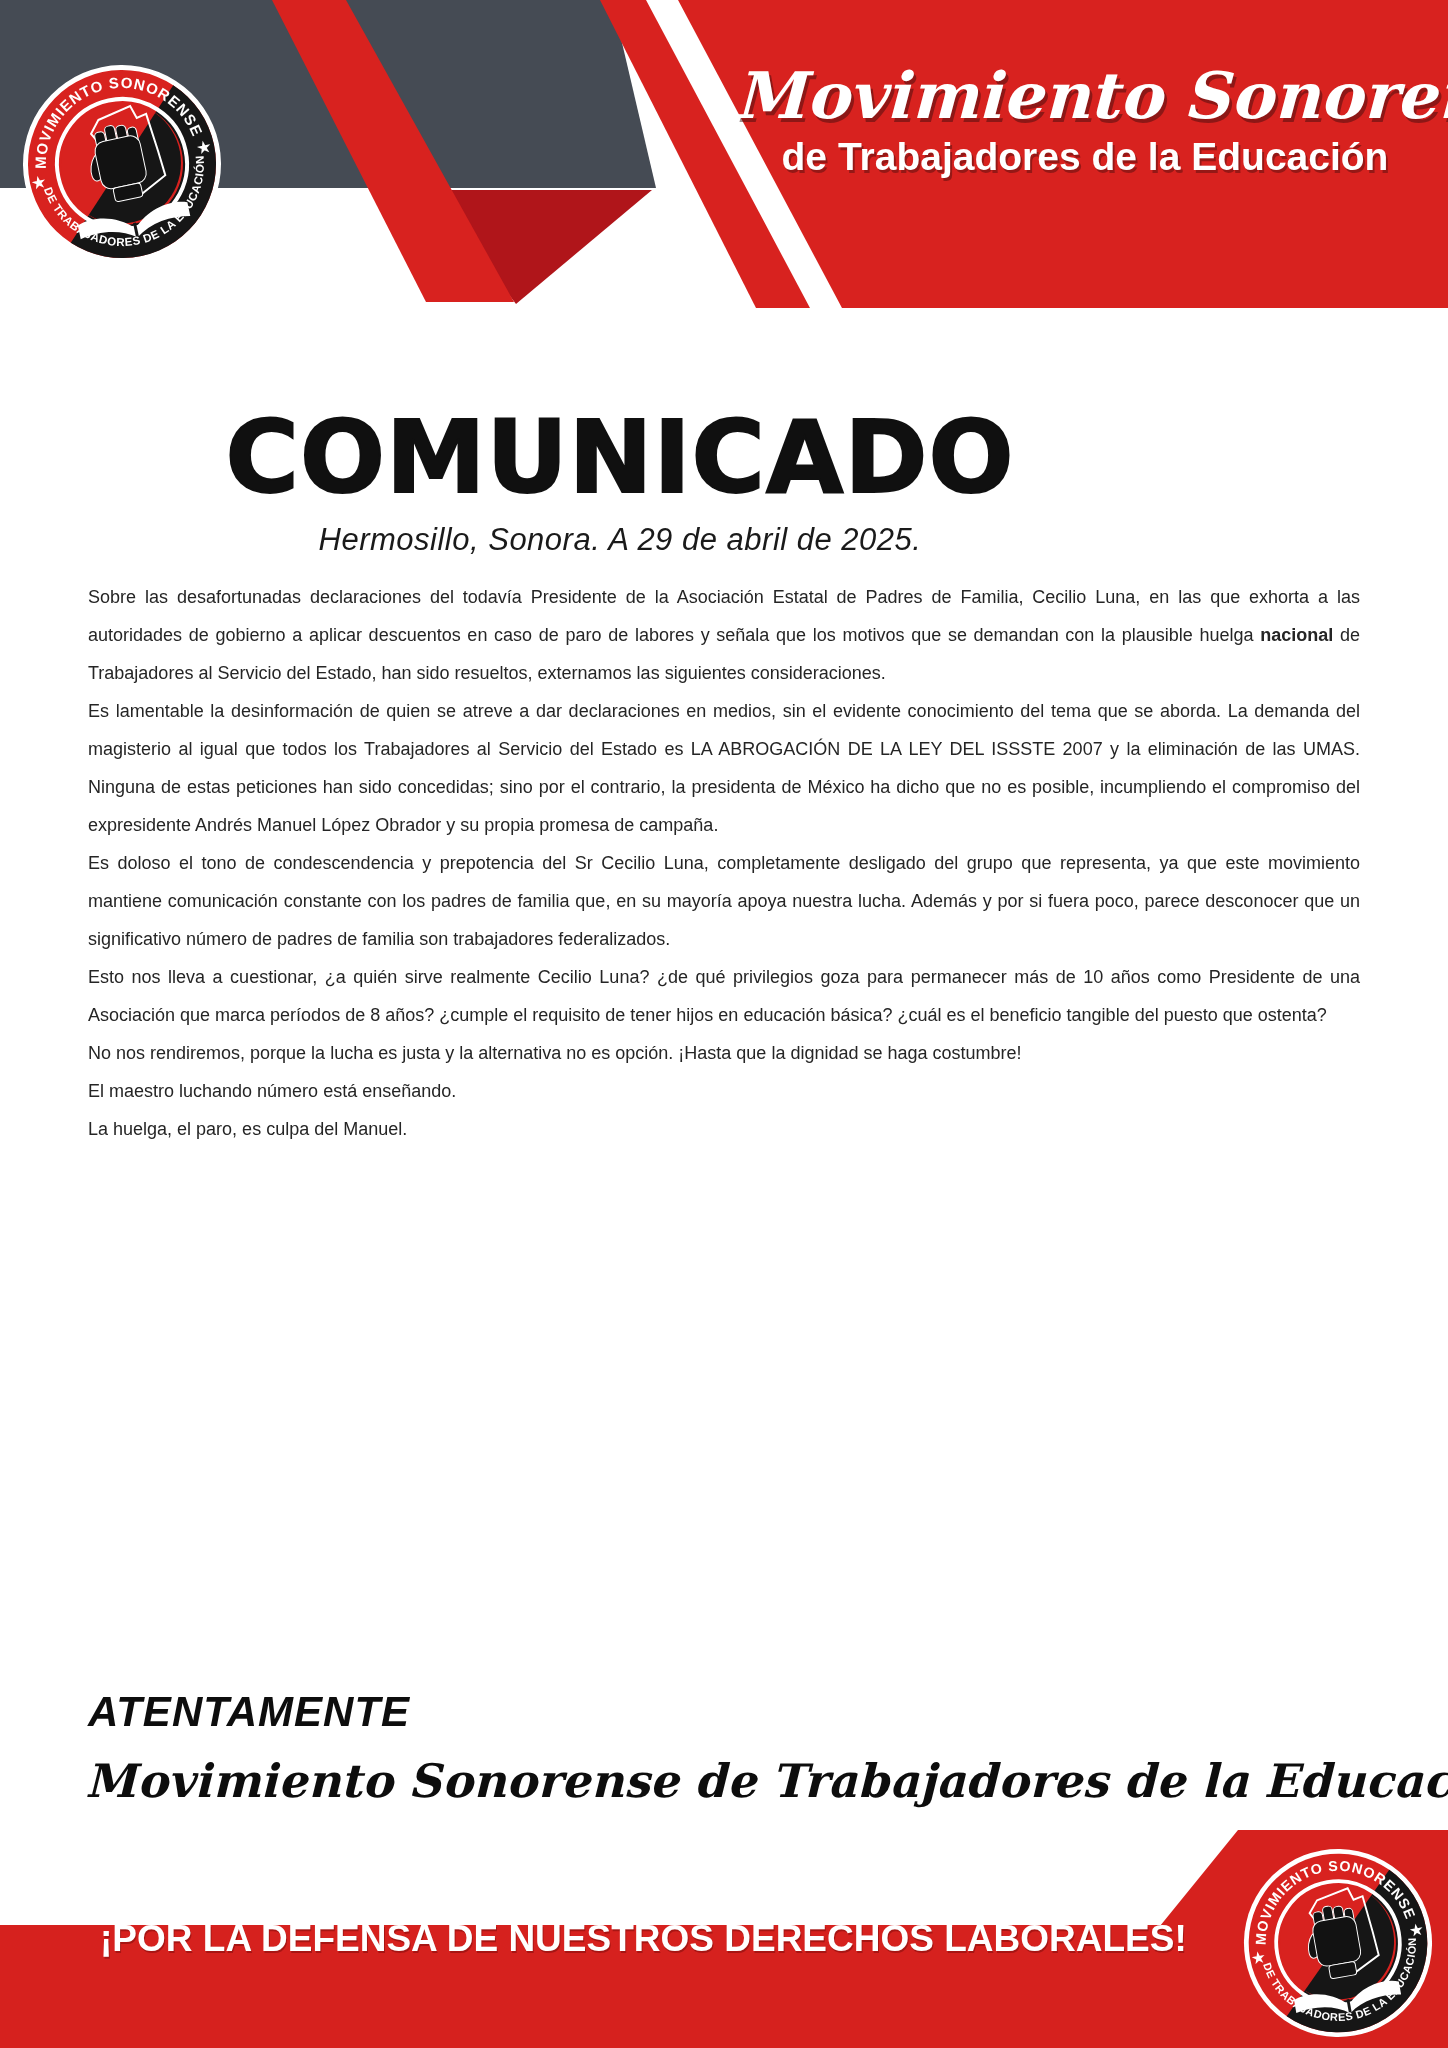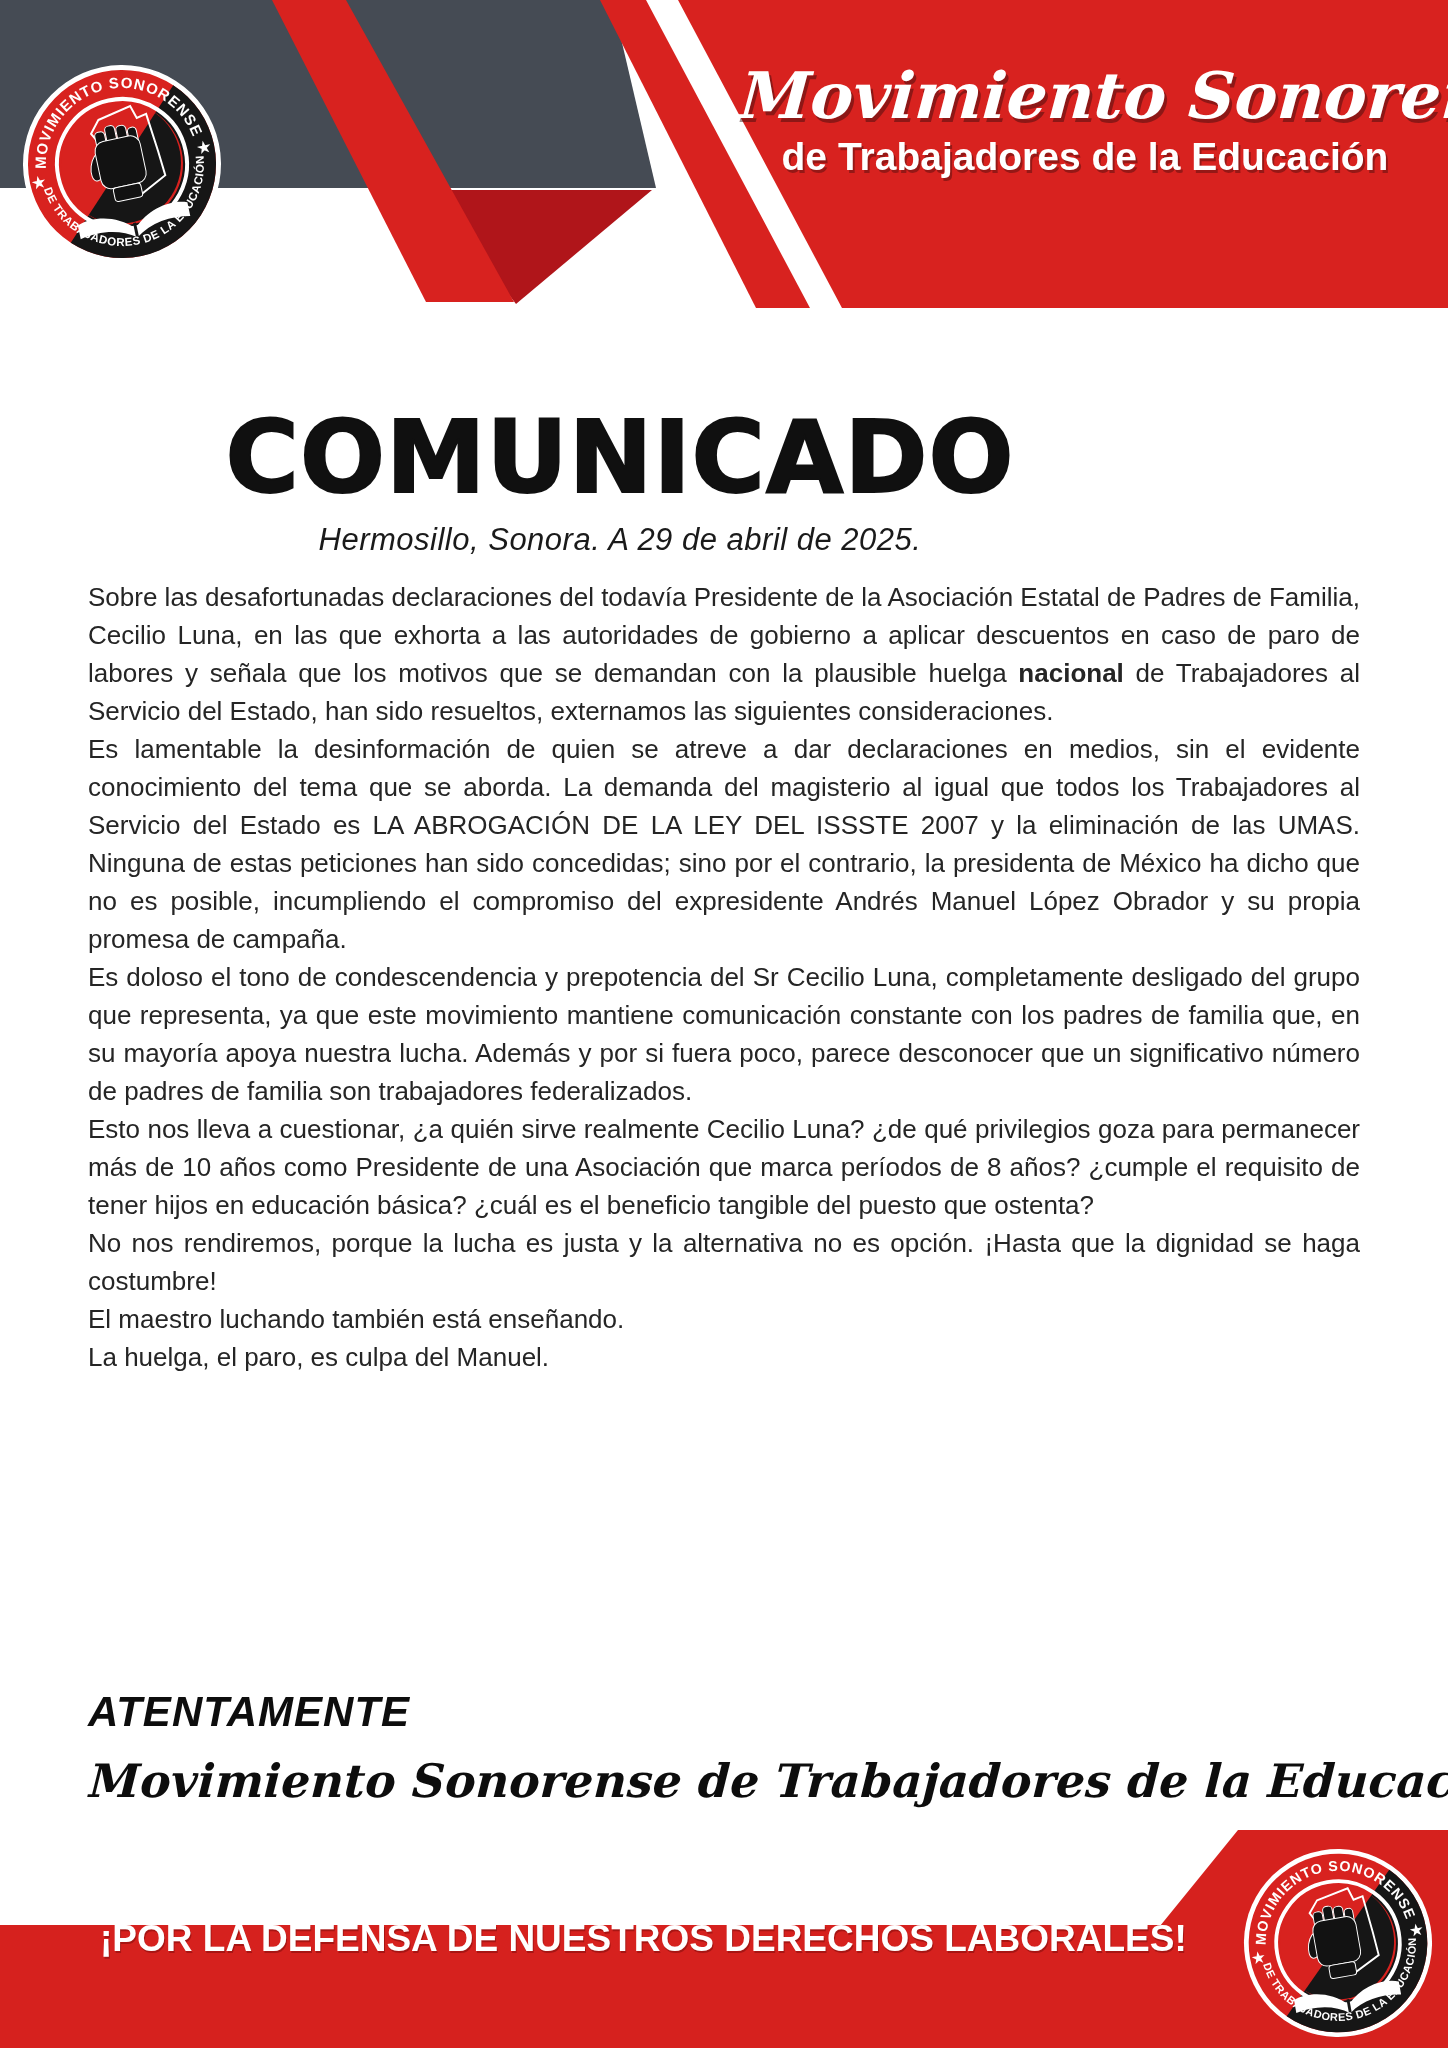--- a/index.html
+++ b/index.html
@@ -39,21 +39,21 @@
     font-family:"DejaVu Sans", sans-serif; font-weight:700; font-size:100px;
     letter-spacing:1px; line-height:1; -webkit-text-stroke:2px #101010;
   }
   .title-date {
     font-style:italic; font-weight:400; font-size:31px; margin-top:14px; color:#1a1a1a;
     letter-spacing:0.5px;
   }
   
   .body-text {
     position:absolute; left:88px; top:578px; width:1272px;
-    font-size:26px; line-height:38px; color:#252525;
+    font-size:18px; line-height:38px; color:#252525;
     text-align:justify;
   }
   .body-text p { margin:0; }
   .body-text b { font-weight:700; }
   
   .sig { position:absolute; left:88px; top:1688px; color:#0d0d0d; }
   .sig-closing {
     font-family:"Liberation Sans", sans-serif; font-weight:700; font-style:italic;
     font-size:42px; letter-spacing:1px;
   }
@@ -136,21 +136,21 @@
     <div class="title-heading">COMUNICADO</div>
     <div class="title-date">Hermosillo, Sonora. A 29 de abril de 2025.</div>
   </div>
 
   <div class="body-text">
       <p><span>Sobre las desafortunadas declaraciones del todavía Presidente de la Asociación Estatal de Padres de Familia, Cecilio Luna, en las que exhorta a las autoridades de gobierno a aplicar descuentos en caso de paro de labores y señala que los motivos que se demandan con la plausible huelga </span><b>nacional</b><span> de Trabajadores al Servicio del Estado, han sido resueltos, externamos las siguientes consideraciones.</span></p>
       <p><span>Es lamentable la desinformación de quien se atreve a dar declaraciones en medios, sin el evidente conocimiento del tema que se aborda. La demanda del magisterio al igual que todos los Trabajadores al Servicio del Estado es LA ABROGACIÓN DE LA LEY DEL ISSSTE 2007 y la eliminación de las UMAS. Ninguna de estas peticiones han sido concedidas; sino por el contrario, la presidenta de México ha dicho que no es posible, incumpliendo el compromiso del expresidente Andrés Manuel López Obrador y su propia promesa de campaña.</span></p>
       <p><span>Es doloso el tono de condescendencia y prepotencia del Sr Cecilio Luna, completamente desligado del grupo que representa, ya que este movimiento mantiene comunicación constante con los padres de familia que, en su mayoría apoya nuestra lucha. Además y por si fuera poco, parece desconocer que un significativo número de padres de familia son trabajadores federalizados.</span></p>
       <p><span>Esto nos lleva a cuestionar, ¿a quién sirve realmente Cecilio Luna? ¿de qué privilegios goza para permanecer más de 10 años como Presidente de una Asociación que marca períodos de 8 años? ¿cumple el requisito de tener hijos en educación básica? ¿cuál es el beneficio tangible del puesto que ostenta?</span></p>
       <p><span>No nos rendiremos, porque la lucha es justa y la alternativa no es opción. ¡Hasta que la dignidad se haga costumbre!</span></p>
-      <p><span>El maestro luchando también está enseñando.</span></p>
+      <p><span>El maestro luchando número está enseñando.</span></p>
       <p><span>La huelga, el paro, es culpa del Manuel.</span></p>
     </div>
 
   <div class="sig">
     <div class="sig-closing">ATENTAMENTE</div>
     <div class="sig-name">Movimiento Sonorense de Trabajadores de la Educación</div>
   </div>
 
   <div class="footer-corner"></div>
   <div class="footer-band"></div>

